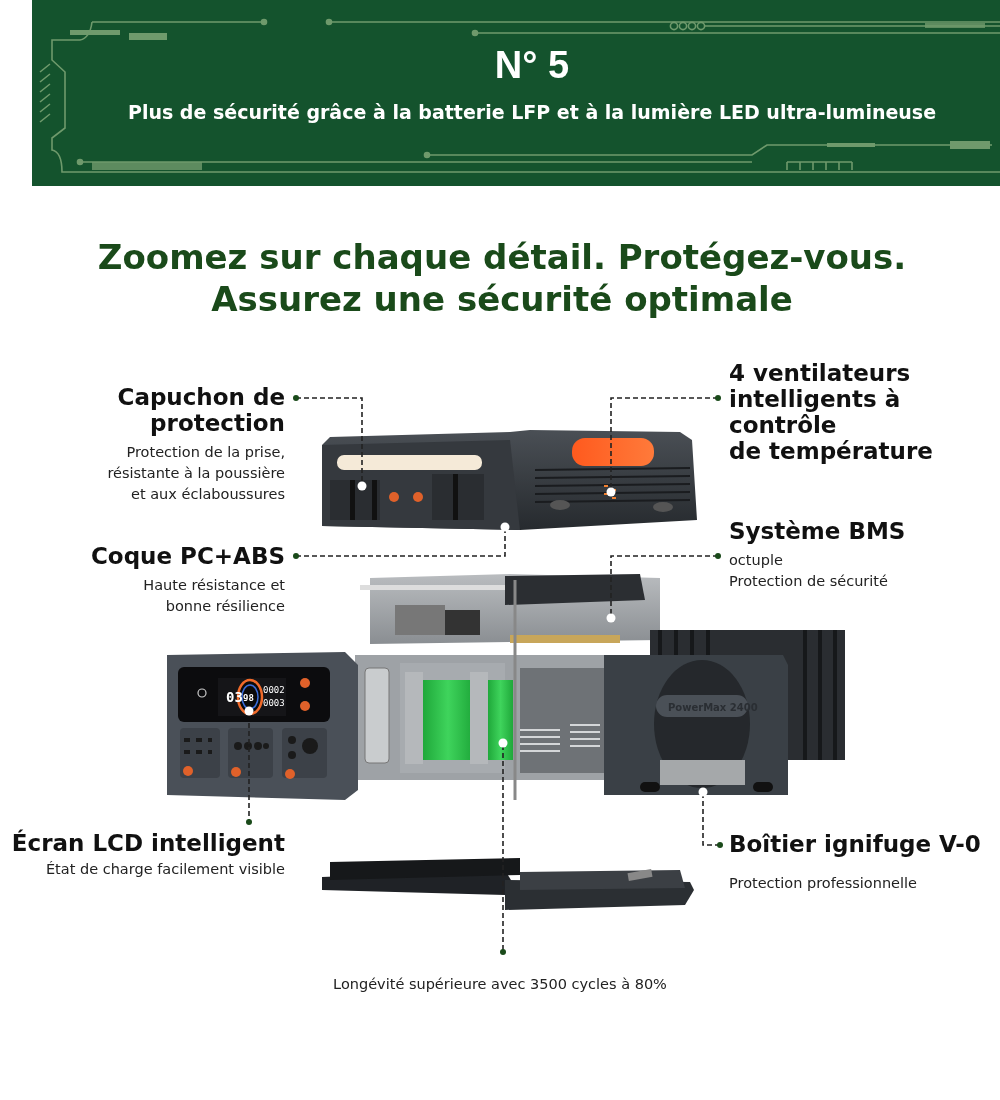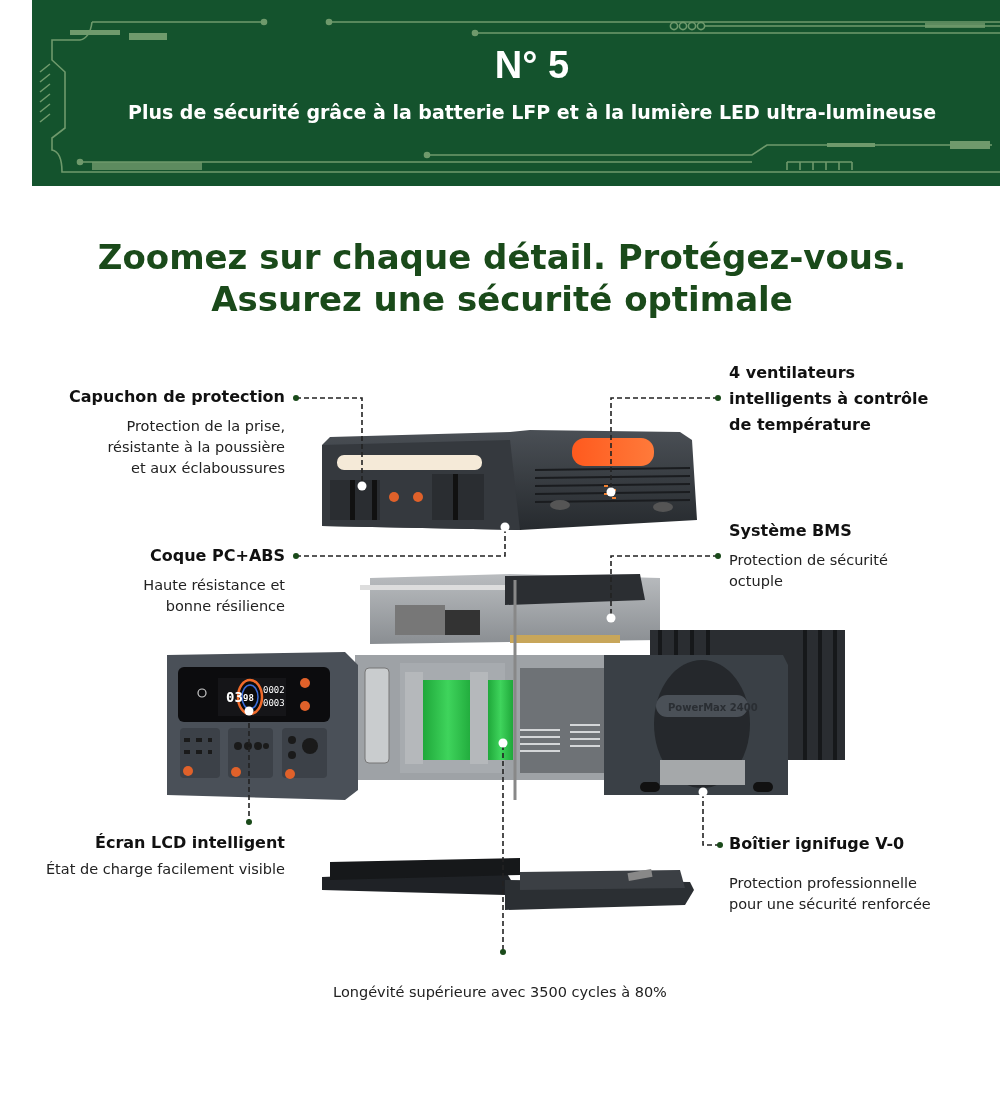--- a/index.html
+++ b/index.html
@@ -26,21 +26,21 @@
 
     
     .headline {
       position: absolute; left: 2px; width: 1000px; top: 236px;
       text-align: center; color: #1a4a1a; font-weight: bold;
       font-size: 34px; line-height: 42px; font-family: "DejaVu Sans", sans-serif;
     }
 
     
     .callout { position: absolute; }
-    .callout .title { font-weight: bold; font-size: 16px; line-height: 26px; color: #111; font-family: "DejaVu Sans", sans-serif; }
+    .callout .title { font-weight: bold; font-size: 23px; line-height: 26px; color: #111; font-family: "DejaVu Sans", sans-serif; }
     .callout .desc { font-size: 14.5px; line-height: 21px; color: #222; margin-top: 6px; font-family: "DejaVu Sans", sans-serif; }
     .callout.right-align { text-align: right; }
     .callout.center { text-align: center; }
 
     
     .product { position: absolute; left: 0; top: 0; width: 1000px; height: 1100px; pointer-events: none; }
     .leader { position: absolute; left: 0; top: 0; }
   </style>
 </head>
 <body>
@@ -308,30 +308,29 @@
     <div>intelligents à contrôle</div>
     <div>de température</div>
   </div>
 </div>
 
 <div class="callout" style="left:729px; top:518px; width:270px;">
   <div class="title">
     <div>Système BMS</div>
   </div>
   <div class="desc">
+    <div>octuple</div>
     <div>Protection de sécurité</div>
-    <div>octuple</div>
   </div>
 </div>
 
 <div class="callout" style="left:729px; top:831px; width:270px;">
   <div class="title">Boîtier ignifuge V-0</div>
   <div class="desc" style="margin-top:16px;">
     <div>Protection professionnelle</div>
-    <div>pour une sécurité renforcée</div>
   </div>
 </div>
 
 <div class="callout center" style="left:200px; top:960px; width:600px;">
-  <div class="desc" style="margin-top:22px;">
+  <div class="desc" style="margin-top:14px;">
     <div>Longévité supérieure avec 3500 cycles à 80%</div>
   </div>
 </div>
 
 </body></html>

